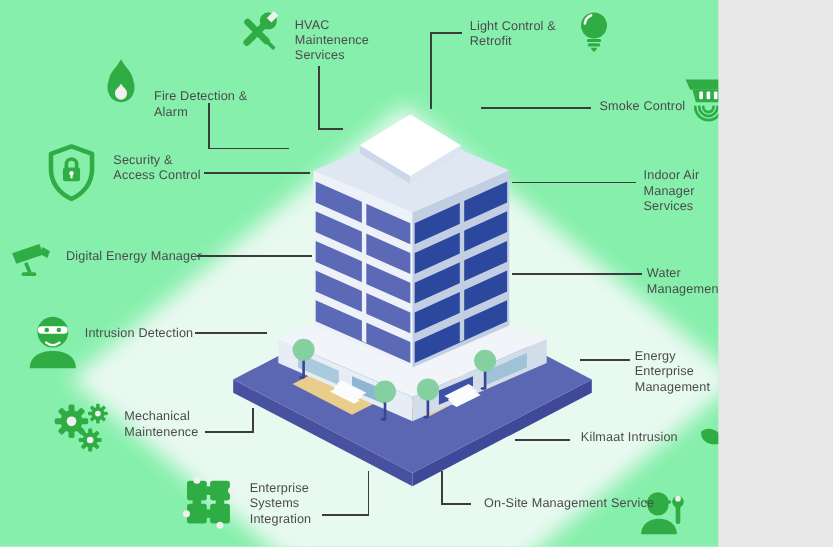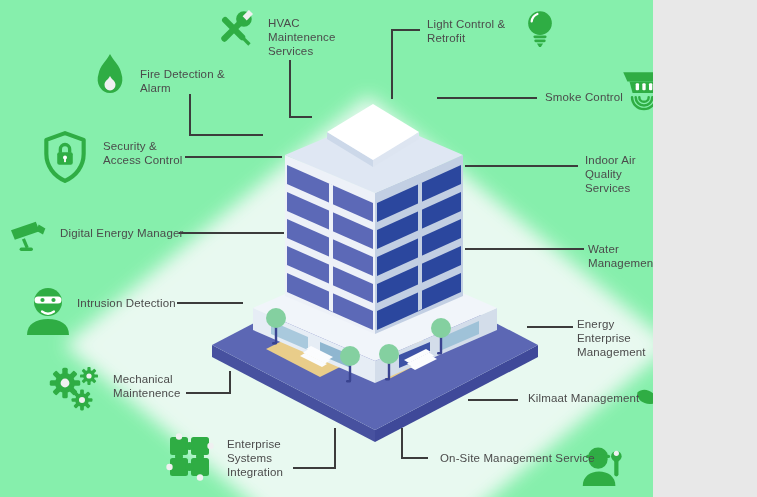--- a/index.html
+++ b/index.html
@@ -326,33 +326,33 @@
         <rect x="9.5" y="17.5" width="25" height="3.4" rx="1.7"></rect>
       </g>
     </svg>
   </div>
 
   <div class="label" style="left:268px;top:16px">HVAC
 Maintenence
 Services</div>
   <div class="label" style="left:427px;top:17px">Light Control &amp;
 Retrofit</div>
-  <div class="label" style="left:140px;top:67px">Fire Detection &amp;
+  <div class="label" style="left:140px;top:81px">Fire Detection &amp;
 Alarm</div>
   <div class="label" style="left:545px;top:90px">Smoke Control</div>
   <div class="label" style="left:103px;top:139px">Security &amp;
 Access Control</div>
-  <div class="label" style="left:585px;top:153px">Indoor Air Quality
+  <div class="label" style="left:585px;top:153px">Indoor Air Manager
 Services</div>
   <div class="label" style="left:60px;top:226px">Digital Energy Manager</div>
   <div class="label" style="left:588px;top:242px">Water Management</div>
   <div class="label" style="left:77px;top:296px">Intrusion Detection</div>
   <div class="label" style="left:577px;top:317px">Energy Enterprise
 Management</div>
   <div class="label" style="left:113px;top:372px">Mechanical
 Maintenence</div>
-  <div class="label" style="left:528px;top:391px">Kilmaat Management</div>
+  <div class="label" style="left:528px;top:391px">Kilmaat Intrusion</div>
   <div class="label" style="left:227px;top:437px">Enterprise
 Systems
 Integration</div>
   <div class="label" style="left:440px;top:451px">On-Site Management Service</div>
 
 </div>
 
 </body></html>

